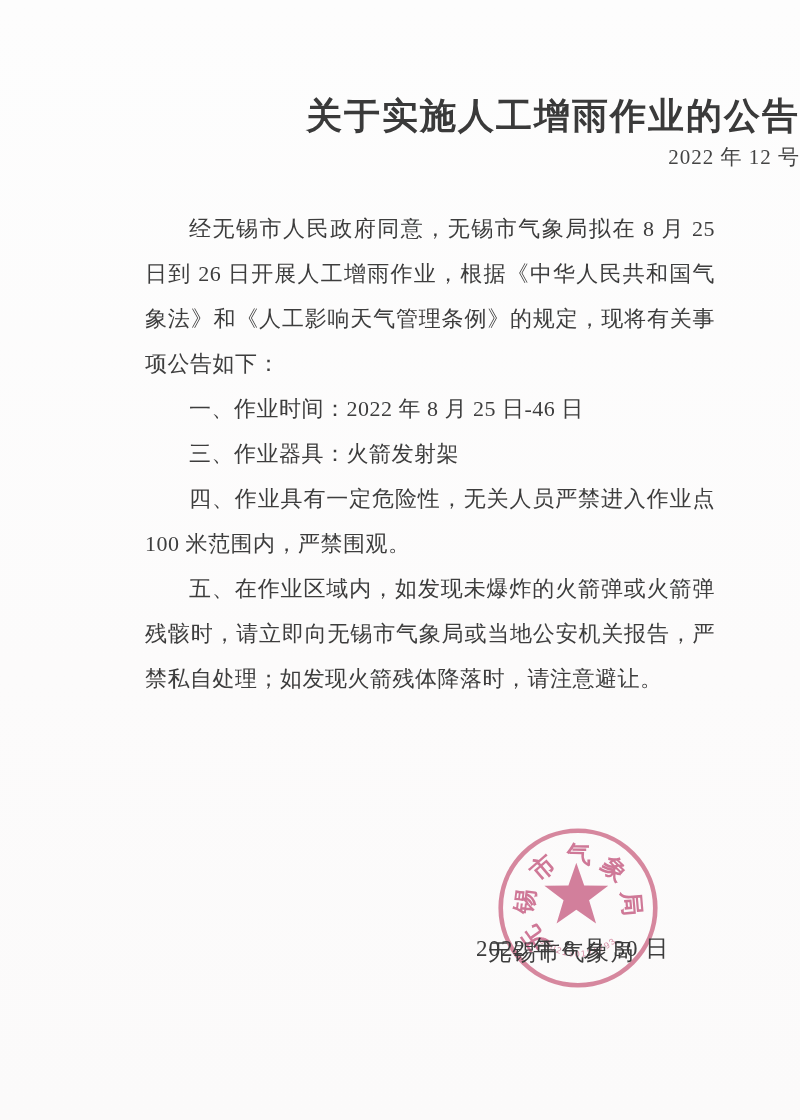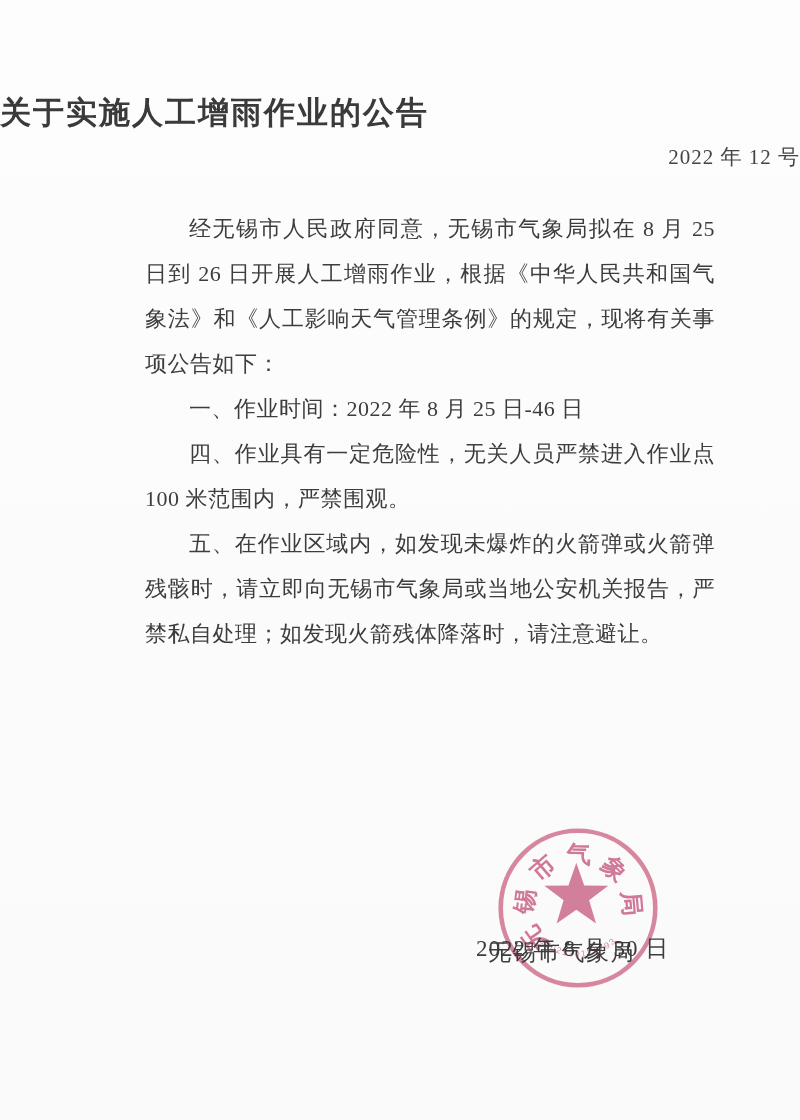--- a/index.html
+++ b/index.html
@@ -10,24 +10,24 @@
     font-family: "Liberation Serif", "DejaVu Serif", serif;
   }
   .page {
     position: relative;
     width: 800px; height: 1120px;
     background: linear-gradient(180deg, #fdfdfd 0%, #fcfbfb 60%, #fbfafa 100%);
   }
   .doc-title {
     position: absolute;
     left: 0; right: 0; top: 92px;
-    text-align: left;
+    text-align: right;
     font-family: "Liberation Sans", "DejaVu Sans", sans-serif;
     font-weight: 700;
-    font-size: 31px;
+    font-size: 36px;
     letter-spacing: 2px;
     color: #3a3a3a;
   }
   .doc-number {
     position: absolute;
     left: 0; right: 0; top: 143px;
     text-align: right;
     font-size: 21px;
     letter-spacing: 1px;
     color: #444;
@@ -80,20 +80,21 @@
 
 <div class="page">
 
   <h1 class="doc-title">关于实施人工增雨作业的公告</h1>
 
   <div class="doc-number">2022 年 12 号</div>
 
   <div class="content">
     <p>经无锡市人民政府同意，无锡市气象局拟在 8 月 25 日到 26 日开展人工增雨作业，根据《中华人民共和国气象法》和《人工影响天气管理条例》的规定，现将有关事项公告如下：</p>
     <p>一、作业时间：2022 年 8 月 25 日-46 日</p>
+    <p>三、作业器具：火箭发射架</p>
     <p>四、作业具有一定危险性，无关人员严禁进入作业点 100 米范围内，严禁围观。</p>
     <p>五、在作业区域内，如发现未爆炸的火箭弹或火箭弹残骸时，请立即向无锡市气象局或当地公安机关报告，严禁私自处理；如发现火箭残体降落时，请注意避让。</p>
   </div>
 
   <svg class="seal" viewBox="0 0 200 200" aria-hidden="true">
     <circle cx="100" cy="100" r="92" fill="none" stroke="#cd6d89" stroke-width="5.5" opacity="0.92"></circle>
     <path d="M98,46 L107.4,73.1 L136,73.6 L113.2,90.9 L121.5,118.4 L98,102
              L74.5,118.4 L82.8,90.9 L60,73.6 L88.6,73.1 Z" fill="#c4567b" opacity="0.85"></path>
     <g>
       <text class="ring-char" x="100" y="46" text-anchor="middle" transform="rotate(-125,100,100)">无</text>

